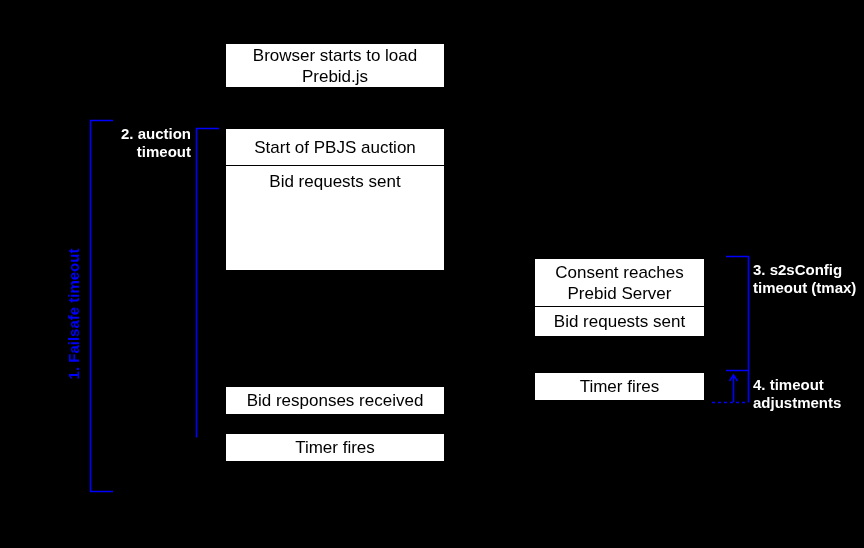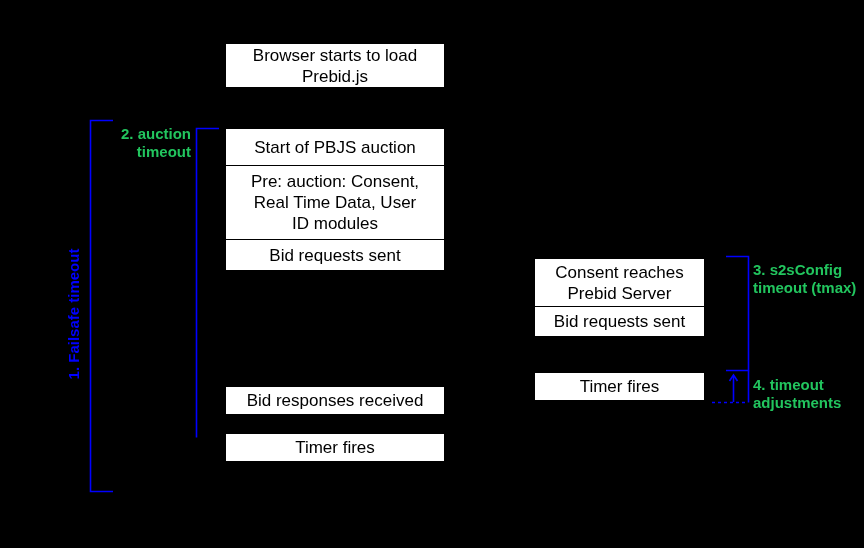--- a/index.html
+++ b/index.html
@@ -60,21 +60,21 @@
     white-space: pre-line;
     box-sizing: border-box;
     border-bottom: 1px solid #000000;
   }
   .group .cell:last-child {
     border-bottom: none;
   }
   
   .blue-label {
     position: absolute;
-    color: #22c55e;
+    color: #ffffff;
     font-size: 15px;
     line-height: 18px;
     font-weight: bold;
     font-family: "Liberation Sans", sans-serif;
     white-space: pre-line;
   }
   .blue-label.right-align {
     text-align: right;
   }
   .blue-label.left-align {
@@ -102,23 +102,20 @@
 </head>
 <body>
 
 <div class="canvas">
 
   <div class="box" style="left:225px; top:43px; width:220px; height:45px;">Browser starts to load
 Prebid.js</div>
 
   <div class="group" style="left:225px; top:128px; width:220px; height:143px;">
     <div class="cell" style="height:37px;">Start of PBJS auction</div>
-    <div class="cell" style="height:74px;">Pre: auction: Consent,
-Real Time Data, User
-ID modules</div>
     <div class="cell" style="height:30px;">Bid requests sent</div>
   </div>
 
   <div class="box" style="left:225px; top:386px; width:220px; height:29px;">Bid responses received</div>
 
   <div class="box" style="left:225px; top:433px; width:220px; height:29px;">Timer fires</div>
 
 
   <div class="group" style="left:534px; top:258px; width:171px; height:78px;">
     <div class="cell" style="height:48px;">Consent reaches

